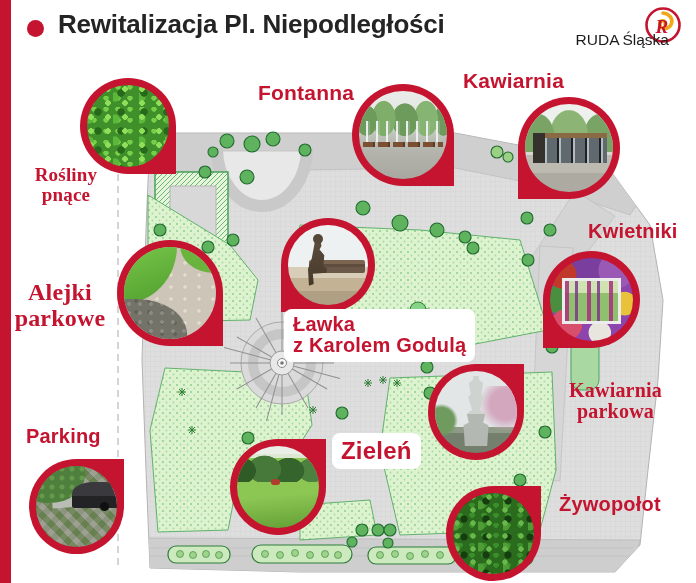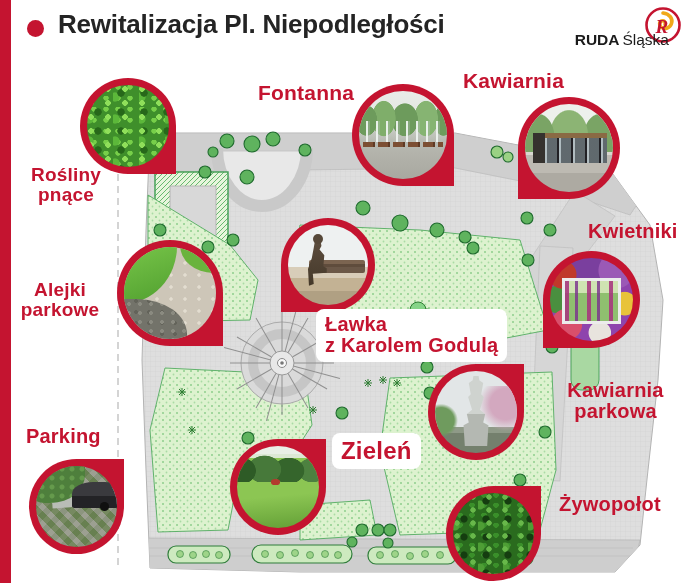--- a/index.html
+++ b/index.html
@@ -6,42 +6,42 @@
   html,body{margin:0;padding:0;background:#fff;}
   .stage{position:relative;width:696px;height:583px;background:#fff;overflow:hidden;
          font-family:"Liberation Sans",sans-serif;}
   
   .leftbar{position:absolute;left:0;top:0;width:11px;height:583px;background:var(--red);}
   
   .bullet{position:absolute;left:27px;top:20px;width:17px;height:17px;border-radius:50%;background:var(--red);}
   .title{position:absolute;left:58px;top:9px;font-size:26px;font-weight:bold;color:#242424;letter-spacing:-0.2px;}
   .logo-emblem{position:absolute;right:13px;top:5px;}
   .logo-text{position:absolute;right:27px;top:31px;font-size:15.5px;color:#1b1b1b;white-space:nowrap;}
-  .logo-text .b{font-weight:bold;}
+  .logo-text .b{font-weight:normal;}
   .logo-text .l{font-weight:normal;margin-left:3px;}
   
   .map{position:absolute;left:105px;top:96px;z-index:1;}
   
   .bubble{position:absolute;background:var(--red);z-index:5;}
   .tail-br{border-radius:50% 50% 0 50%;}
   .tail-bl{border-radius:50% 50% 50% 0;}
   .tail-tr{border-radius:50% 0 50% 50%;}
   .ph{position:absolute;inset:7px;border-radius:50%;overflow:hidden;background:#cfcfcf;}
   .ph i{position:absolute;display:block;}
   
   .lbl{position:absolute;z-index:6;color:var(--red);font-weight:bold;line-height:1.07;letter-spacing:.2px;}
   .lbl span{display:block;}
-  .center{text-align:center;}
+  .center{text-align:center;font-family:Liberation Serif, serif;}
   .boxed{background:#fff;border-radius:8px;padding:5px 9px;}
   #l-rosliny{left:14px;top:165px;width:104px;font-size:19px;}
   #l-fontanna{left:258px;top:82px;font-size:21px;}
   #l-kawiarnia{left:463px;top:70px;font-size:21px;}
   #l-kwietniki{left:588px;top:221px;font-size:20px;}
-  #l-alejki{left:12px;top:280px;width:96px;font-size:19px;}
-  #l-lawka{left:284px;top:309px;font-size:20px;margin-left:32px;}
+  #l-alejki{left:12px;top:280px;width:96px;font-size:24px;}
+  #l-lawka{left:284px;top:309px;font-size:20px;}
   #l-pomnik{left:538px;top:380px;width:155px;font-size:20px;}
   #l-parking{left:26px;top:426px;font-size:20px;}
   #l-zielen{left:332px;top:433px;font-size:24px;text-align:center;}
   #l-zywopolot{left:559px;top:494px;font-size:20px;}
   
   #b-rosliny{left:80px;top:78px;width:96px;height:96px;}
   #b-fontanna{left:352px;top:84px;width:102px;height:102px;}
   #b-kawiarnia{left:518px;top:97px;width:102px;height:102px;}
   #b-kwietniki{left:543px;top:251px;width:97px;height:97px;}
   #b-alejki{left:117px;top:240px;width:106px;height:106px;}

